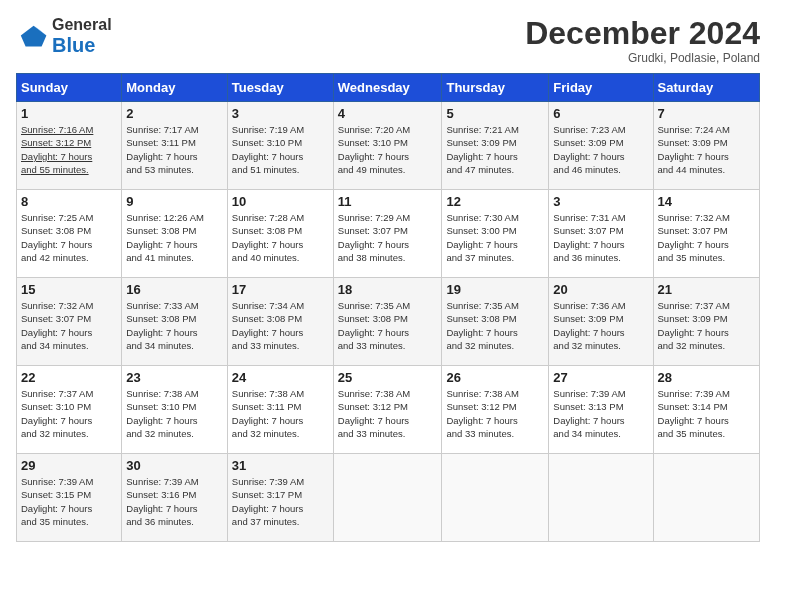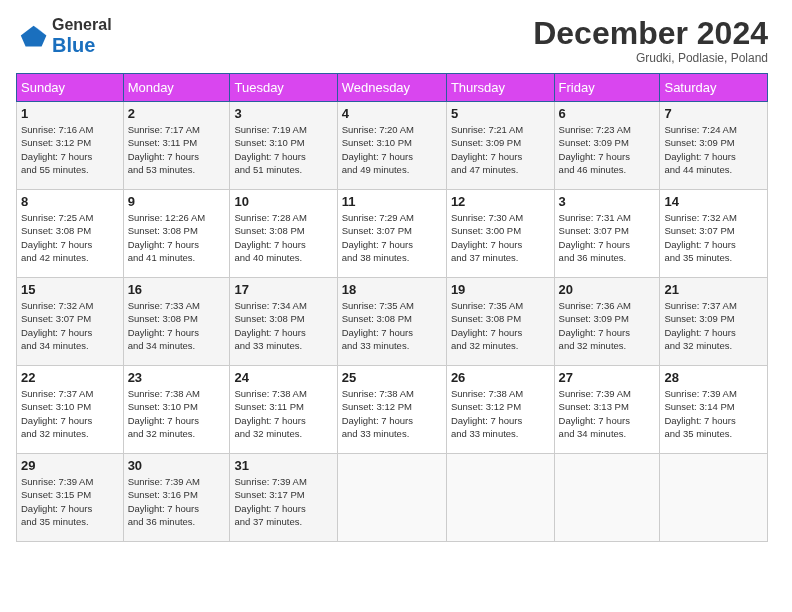--- a/index.html
+++ b/index.html
@@ -5,21 +5,21 @@
     * { box-sizing: border-box; margin: 0; padding: 0; }
     body {
       font-family: Arial, sans-serif;
       background: #fff;
       width: 792px;
       height: 612px;
       overflow: hidden;
     }
     .container {
       width: 792px;
-      padding: 16px 24px 8px 16px;
+      padding: 16px 32px 8px 16px;
     }
     .header {
       display: flex;
       align-items: flex-start;
       justify-content: space-between;
       margin-bottom: 8px;
     }
     .logo {
       display: flex;
       align-items: center;
@@ -41,25 +41,25 @@
     .location {
       font-size: 12px;
       color: #555;
     }
     table {
       width: 100%;
       border-collapse: collapse;
       font-size: 10px;
     }
     thead tr th {
-      background-color: #d946ef;
+      background-color: #1d4ed8;
       color: #fff;
       padding: 6px 4px;
       font-size: 13px;
-      font-weight: normal;
+      font-weight: bold;
       text-align: left;
       border: 1px solid #2a5e9e;
     }
     tbody tr td {
       border: 1px solid #ccc;
       vertical-align: top;
       padding: 4px 4px;
       width: 113px;
       height: 88px;
       background: #fff;
@@ -113,21 +113,21 @@
           <th>Wednesday</th>
           <th>Thursday</th>
           <th>Friday</th>
           <th>Saturday</th>
         </tr>
     </thead>
     <tbody id="calendar-body">
     <tr>
           <td>
             <span class="day-num">1</span>
-            <div class="day-info" style="white-space: pre-line;">Sunrise: 7:16 AM
+            <div class="day-info" style="white-space: pre-line; text-decoration: underline;">Sunrise: 7:16 AM
 Sunset: 3:12 PM
 Daylight: 7 hours
 and 55 minutes.</div>
           </td>
           <td>
             <span class="day-num">2</span>
             <div class="day-info" style="white-space: pre-line;">Sunrise: 7:17 AM
 Sunset: 3:11 PM
 Daylight: 7 hours
 and 53 minutes.</div>

